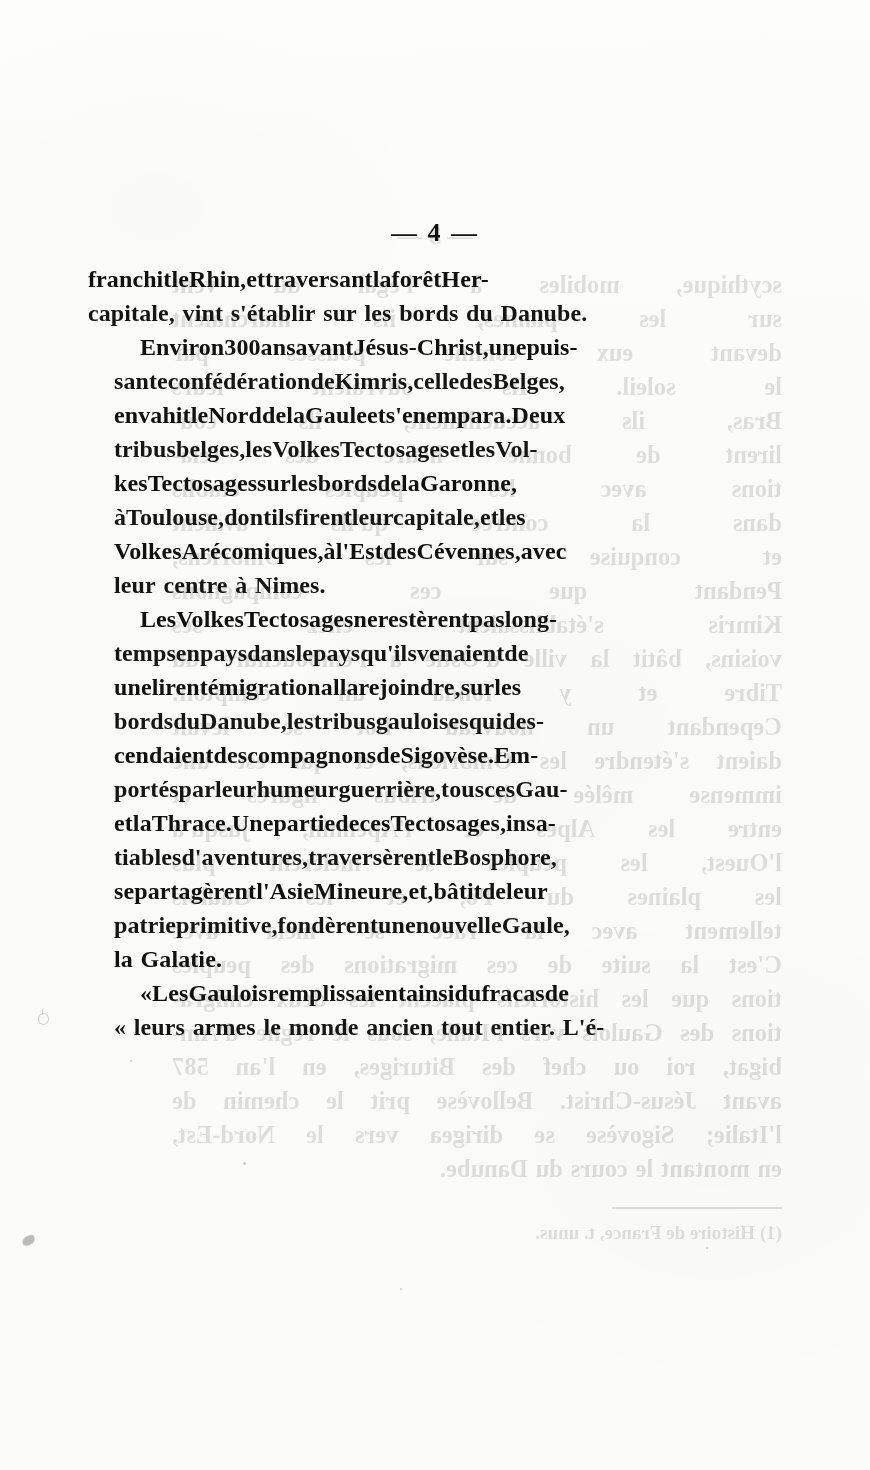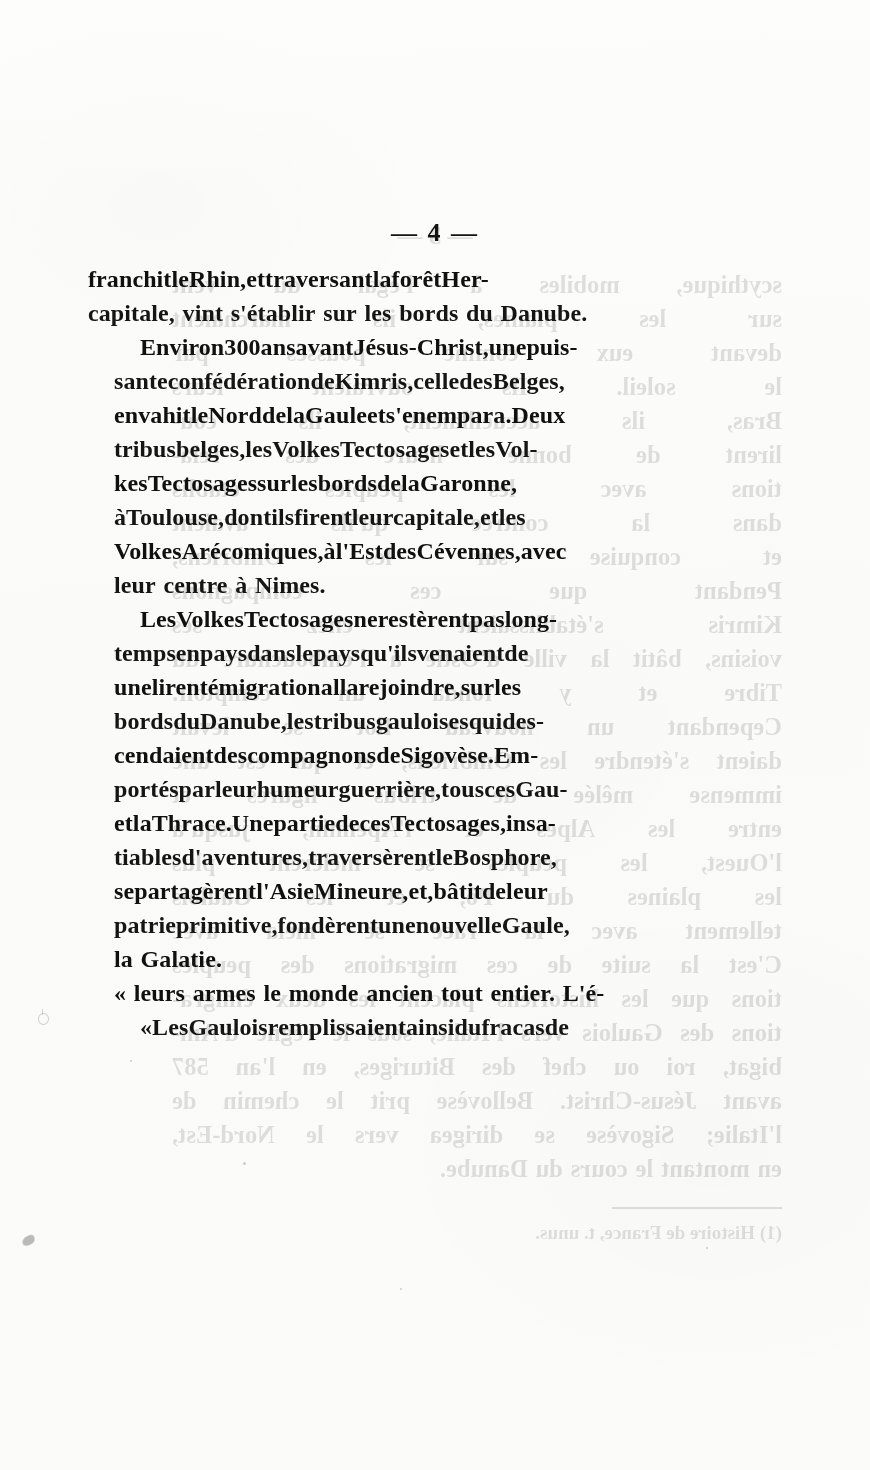--- a/index.html
+++ b/index.html
@@ -419,22 +419,22 @@
         <div class="ln jline"><span>bords</span><span>du</span><span>Danube,</span><span>les</span><span>tribus</span><span>gauloises</span><span>qui</span><span>des-</span></div>
         <div class="ln jline"><span>cendaient</span><span>des</span><span>compagnons</span><span>de</span><span>Sigovèse.</span><span>Em-</span></div>
         <div class="ln jline"><span>portés</span><span>par</span><span>leur</span><span>humeur</span><span>guerrière,</span><span>tous</span><span>ces</span><span>Gau-</span></div>
         <div class="ln jline"><span>et</span><span>la</span><span>Thrace.</span><span>Une</span><span>partie</span><span>de</span><span>ces</span><span>Tectosages,</span><span>insa-</span></div>
         <div class="ln jline"><span>tiables</span><span>d'aventures,</span><span>traversèrent</span><span>le</span><span>Bosphore,</span></div>
         <div class="ln jline"><span>se</span><span>partagèrent</span><span>l'Asie</span><span>Mineure,</span><span>et,</span><span>bâtit</span><span>de</span><span>leur</span></div>
         <div class="ln jline"><span>patrie</span><span>primitive,</span><span>fondèrent</span><span>une</span><span>nouvelle</span><span>Gaule,</span></div>
         <div class="ln jline last"><span>la</span><span>Galatie.</span></div>
       </div>
       <div class="para indent">
+        <div class="ln jline indented"><span>«</span><span>Les</span><span>Gaulois</span><span>remplissaient</span><span>ainsi</span><span>du</span><span>fracas</span><span>de</span></div>
         <div class="ln jline last"><span>«</span><span>leurs</span><span>armes</span><span>le</span><span>monde</span><span>ancien</span><span>tout</span><span>entier.</span><span>L'é-</span></div>
-        <div class="ln jline indented"><span>«</span><span>Les</span><span>Gaulois</span><span>remplissaient</span><span>ainsi</span><span>du</span><span>fracas</span><span>de</span></div>
       </div>
     </div>
 
   <div class="artifact" id="margin-ring"></div>
   <div class="artifact" id="corner-smudge"></div>
   <div class="artifact speck" id="speck-a"></div>
   <div class="artifact speck" id="speck-b"></div>
   <div class="artifact speck" id="speck-c"></div>
   <div class="artifact speck" id="speck-d"></div>
 

